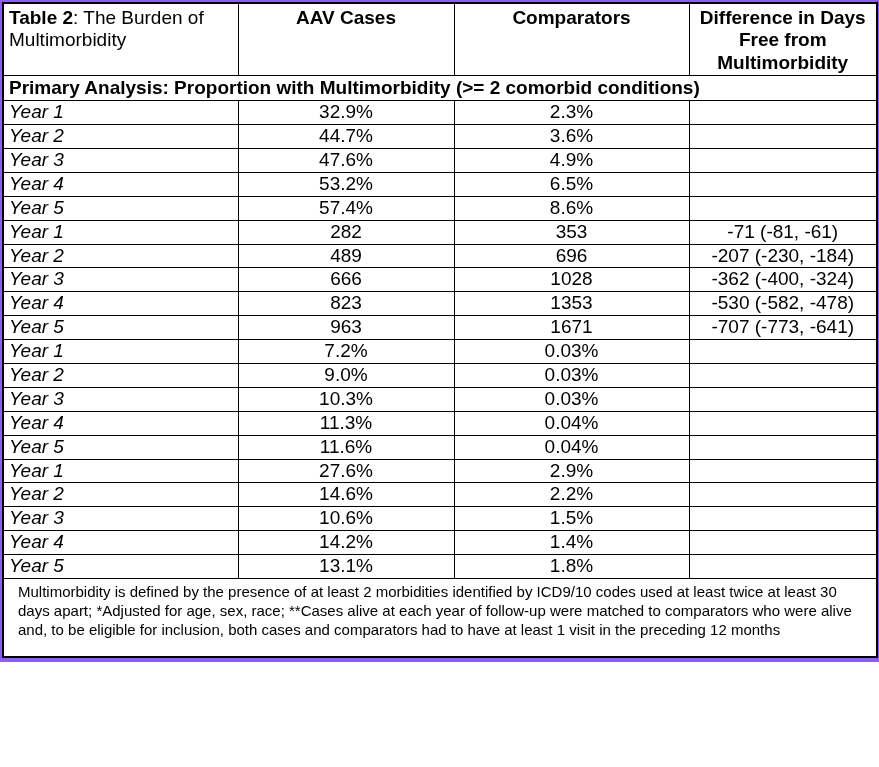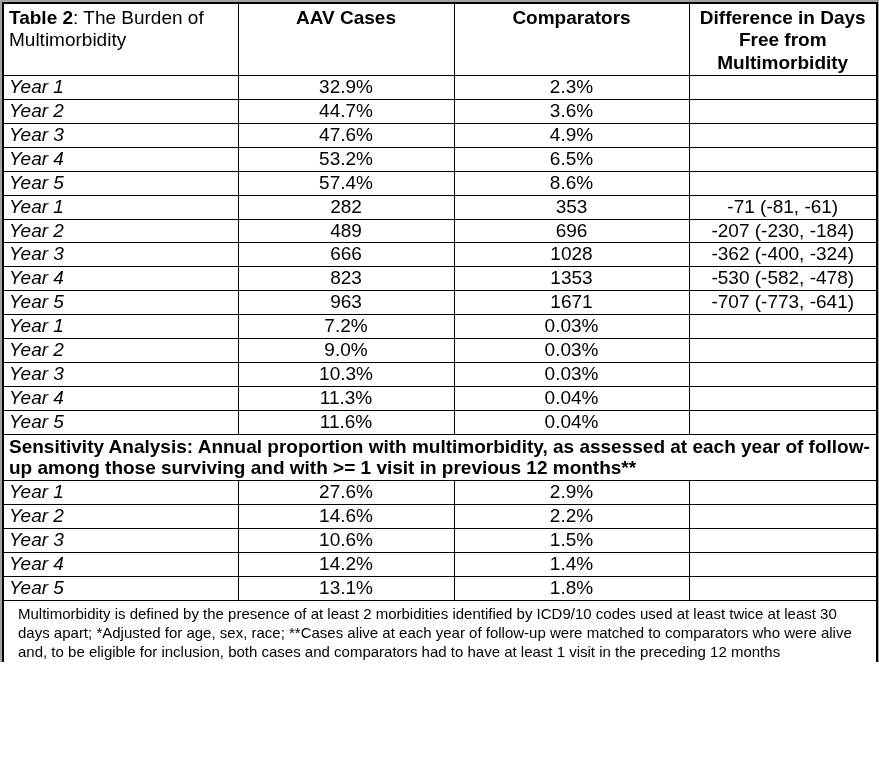--- a/index.html
+++ b/index.html
@@ -1,18 +1,18 @@
 <!DOCTYPE html>
 <html><head>
 <meta charset="utf-8">
 <style>
   html, body { margin: 0; padding: 0; background: #ffffff; }
   .page {
     width: 879px; height: 662px; box-sizing: border-box;
-    padding: 2px; background: #a3a3a3;
+    padding: 2px; background: #8b5cf6;
     font-family: "Liberation Sans", sans-serif; color: #000000;
   }
   table.burden {
     border-collapse: collapse; table-layout: fixed;
     width: 874px; border: 2px solid #000000; background: #ffffff;
   }
   td, th {
     border: 1px solid #000000; box-sizing: border-box;
     padding: 1px 5px; color: #000000; overflow: hidden;
     font-family: "Liberation Sans", sans-serif;
@@ -39,20 +39,23 @@
     </colgroup>
 
     <tbody>
         <tr class="head-row">
       <td class="title-cell"><span class="b">Table 2</span><span>: The Burden of Multimorbidity</span></td>
       <th class="col-h">AAV Cases</th>
       <th class="col-h">Comparators</th>
       <th class="col-h">Difference in Days Free from Multimorbidity</th>
     </tr>
 
+    <tr>
+          <td colspan="4" class="section">Primary Analysis: Proportion with Multimorbidity (&gt;= 2 comorbid conditions)</td>
+        </tr>
     <tr>
       <td class="lab">Year 1</td>
       <td class="num">32.9%</td>
       <td class="num">2.3%</td>
       <td class="num"></td>
     </tr>
     <tr>
       <td class="lab">Year 2</td>
       <td class="num">44.7%</td>
       <td class="num">3.6%</td>
@@ -133,23 +136,20 @@
       <td class="num"></td>
     </tr>
     <tr>
       <td class="lab">Year 5</td>
       <td class="num">11.6%</td>
       <td class="num">0.04%</td>
       <td class="num"></td>
     </tr>
 
     <tr>
-          <td colspan="4" class="section">Sensitivity Analysis: Annual proportion with multimorbidity, as assessed at each year of follow-up among those surviving and with &gt;= 1 visit in previous 12 months**</td>
-        </tr>
-    <tr>
       <td class="lab">Year 1</td>
       <td class="num">27.6%</td>
       <td class="num">2.9%</td>
       <td class="num"></td>
     </tr>
     <tr>
       <td class="lab">Year 2</td>
       <td class="num">14.6%</td>
       <td class="num">2.2%</td>
       <td class="num"></td>

